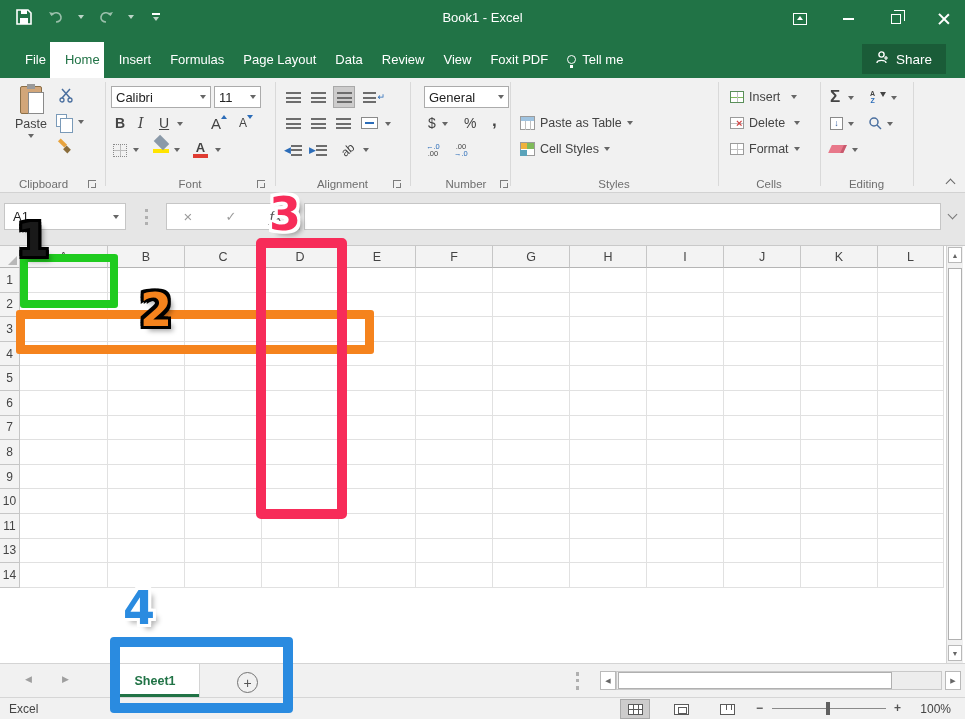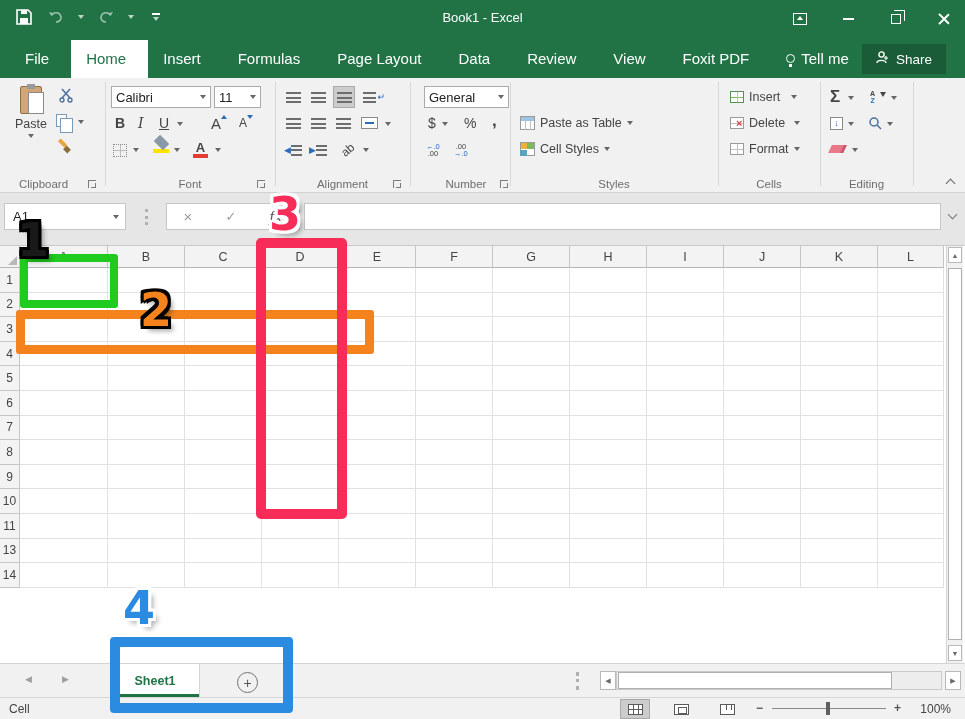--- a/index.html
+++ b/index.html
@@ -21,21 +21,21 @@
   .restore { width:10px; height:10px; border:1.5px solid #fff; position:relative; }
   .restore:before { content:""; position:absolute; left:2px; top:-5px; width:10px; height:10px; border:1.5px solid #fff; border-bottom:none; border-left:none; }
   .closex { position:relative; width:14px; height:14px; }
   .closex:before,.closex:after { content:""; position:absolute; left:6px; top:0; width:1.6px; height:14px; background:#fff; }
   .closex:before { transform:rotate(45deg);} .closex:after { transform:rotate(-45deg);}
   .rdo { width:14px; height:12px; border:1.5px solid #fff; position:relative; }
   .rdo:after { content:""; position:absolute; left:3px; top:2px; border-left:3px solid transparent; border-right:3px solid transparent; border-bottom:4px solid #fff; }
 
   
   .tabrow { position:absolute; left:0; top:38px; width:965px; height:40px; background:#217346; display:flex; align-items:flex-end; padding-left:10px; }
-  .rtab { color:#fff; font-size:15px; padding:10px 22px 11px 15px; display:flex; align-items:center; gap:6px; cursor:default; }
+  .rtab { color:#fff; font-size:13px; padding:10px 4px 11px 15px; display:flex; align-items:center; gap:6px; cursor:default; }
   .rtab.active { background:#fff; color:#217346; }
   .bulb { width:9px; height:9px; border:1.4px solid #fff; border-radius:50%; position:relative; display:inline-block; }
   .bulb:after { content:""; position:absolute; left:2px; top:9px; width:3px; height:3px; background:#fff; }
   .sharebtn { position:absolute; right:19px; top:44px; height:30px; background:#1a5c38; color:#fff; font-size:13.5px; display:flex; align-items:center; gap:7px; padding:0 14px; cursor:default; }
 
   
   .ribbon { position:absolute; left:0; top:78px; width:965px; height:115px; background:#f1f1f1; border-bottom:1px solid #d2d2d2; font-size:12px; color:#444; }
   .gdiv { position:absolute; top:4px; bottom:6px; width:1px; background:#d9d9d9; }
   .glabel { position:absolute; bottom:3px; left:0; right:0; text-align:center; color:#6e6e6e; font-size:11.5px; }
   .group { position:absolute; top:0; height:115px; }
@@ -682,21 +682,21 @@
     <div class="hscroll" style="left:0;width:965px;">
       <span class="hsbox" style="left:600px;width:16px;">◀</span>
       <span class="htrack">
           <span class="hthumb"></span>
         </span>
       <span class="hsbox" style="left:945px;width:16px;">▶</span>
     </div>
   </div>
 
   <div class="statusbar">
-    <span class="ready">Cell</span>
+    <span class="ready">Excel</span>
     <span class="viewbtn sel" style="left:620px;">
         <span class="vic grid"></span>
       </span>
     <span class="viewbtn" style="left:666px;">
         <span class="vic page"></span>
       </span>
     <span class="viewbtn" style="left:712px;">
         <span class="vic brk"></span>
       </span>
     <span class="zbtn" style="left:756px;">−</span>

